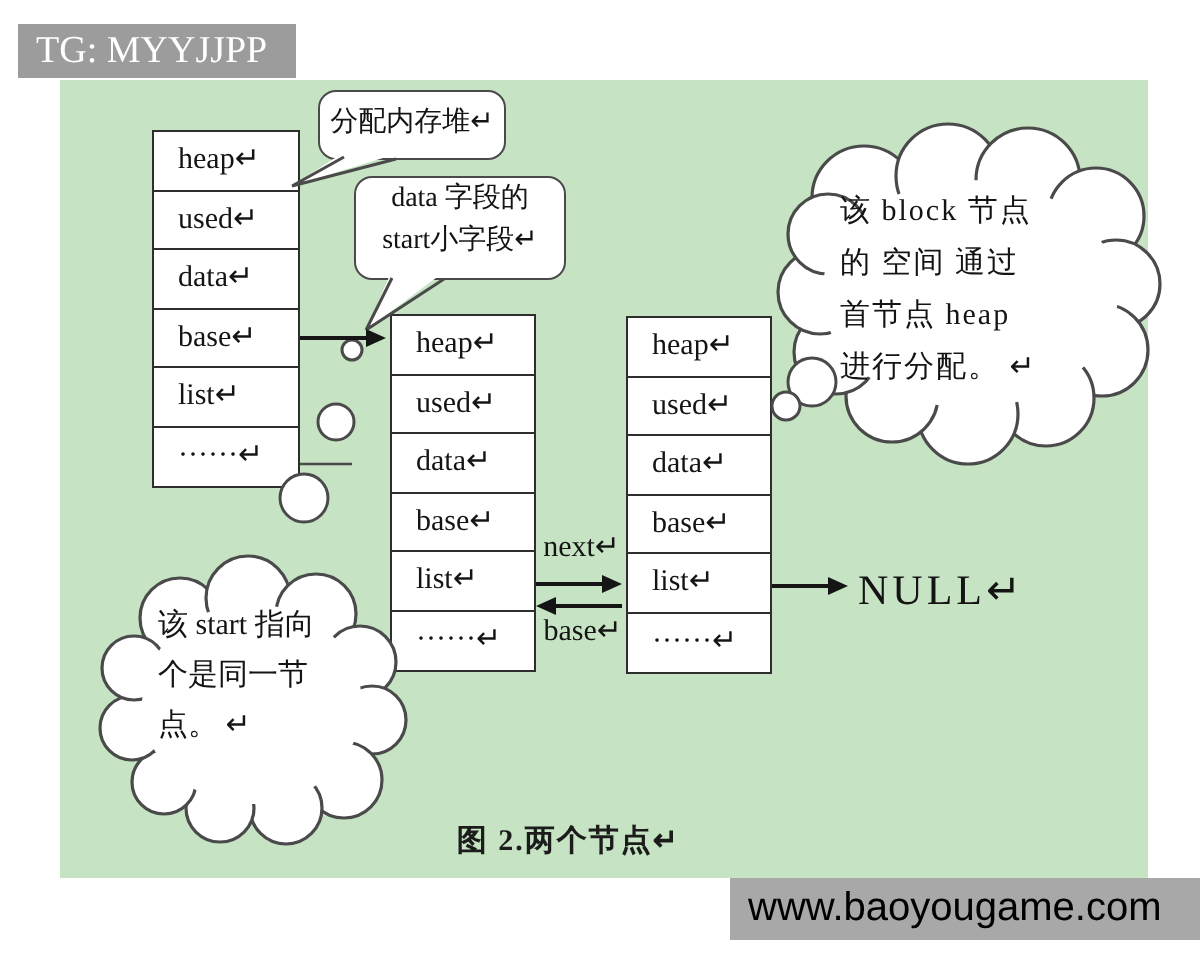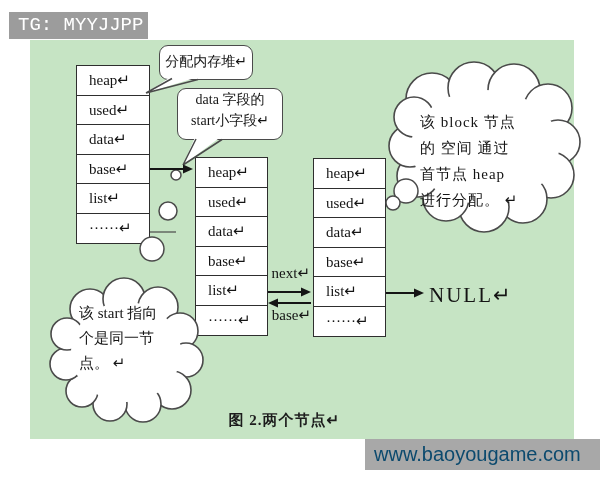--- a/index.html
+++ b/index.html
@@ -3,49 +3,49 @@
 <meta charset="utf-8">
 <style>
   html,body{margin:0;padding:0;background:#ffffff;}
   #stage{position:relative;width:600px;height:480px;background:#ffffff;overflow:hidden;
          font-family:"Liberation Serif", serif;}
   .abs{position:absolute;}
 
   #green-panel{left:30px;top:40px;width:544px;height:399px;background:#c6e4c4;z-index:0;}
 
   #tg-badge{left:9px;top:12px;width:139px;height:27px;background:#9c9c9c;color:#ffffff;
-            font-family:Liberation Mono, monospace;font-size:19px;line-height:27px;
+            font-family:Liberation Serif, serif;font-size:19px;line-height:27px;
             padding-left:9px;box-sizing:border-box;z-index:2;}
 
   .memtable{z-index:2;}
   .memtable .cell{box-sizing:border-box;width:100%;height:31px;background:#ffffff;
                   border:1.5px solid #2e2e2e;font-size:15px;line-height:28px;
                   padding-left:12px;color:#141414;font-family:Liberation Serif, serif;}
   .memtable .cell + .cell{margin-top:-1.5px;}
 
   .bubble{z-index:2;background:#ffffff;border:1.6px solid #4a4a4a;border-radius:9px;
           color:#141414;box-sizing:border-box;text-align:center;}
   #bubble-alloc{left:159px;top:45px;width:94px;height:35px;font-size:14px;line-height:32px;}
   #bubble-datafield{left:177px;top:88px;width:106px;height:52px;font-size:14px;
                     line-height:21px;padding-top:0;}
 
   .cloud-text{z-index:4;color:#141414;font-size:15px;}
-  #right-cloud-text{left:420px;top:93px;width:148px;line-height:26px;letter-spacing:1px;margin-top:16px;}
+  #right-cloud-text{left:420px;top:93px;width:148px;line-height:26px;letter-spacing:1px;}
   #left-cloud-text{left:79px;top:301px;width:104px;line-height:25px;}
 
   .edge-label{z-index:2;color:#141414;font-size:15px;text-align:right;}
   #next-label{left:270px;top:264px;width:40px;}
   #prev-label{left:271px;top:306px;width:40px;}
   #null-label{left:429px;top:283px;width:64px;font-size:21px;letter-spacing:2px;text-align:center;}
 
   #figure-caption{left:200px;top:411px;width:140px;z-index:2;color:#1c1c1c;
                   font-size:15px;font-weight:bold;letter-spacing:1px;text-align:right;}
 
   #watermark-bar{left:365px;top:439px;width:235px;height:31px;background:#a8a8a8;z-index:2;
-                 color:#0c4a6e;font-family:"Liberation Sans", sans-serif;font-size:20px;
+                 color:#000000;font-family:"Liberation Sans", sans-serif;font-size:20px;
                  line-height:31px;padding-left:9px;box-sizing:border-box;}
 
   #overlay-svg{left:0;top:0;z-index:3;pointer-events:none;}
 </style>
 </head>
 <body>
 
 <div id="stage">
 
   <div id="green-panel" class="abs"></div>

